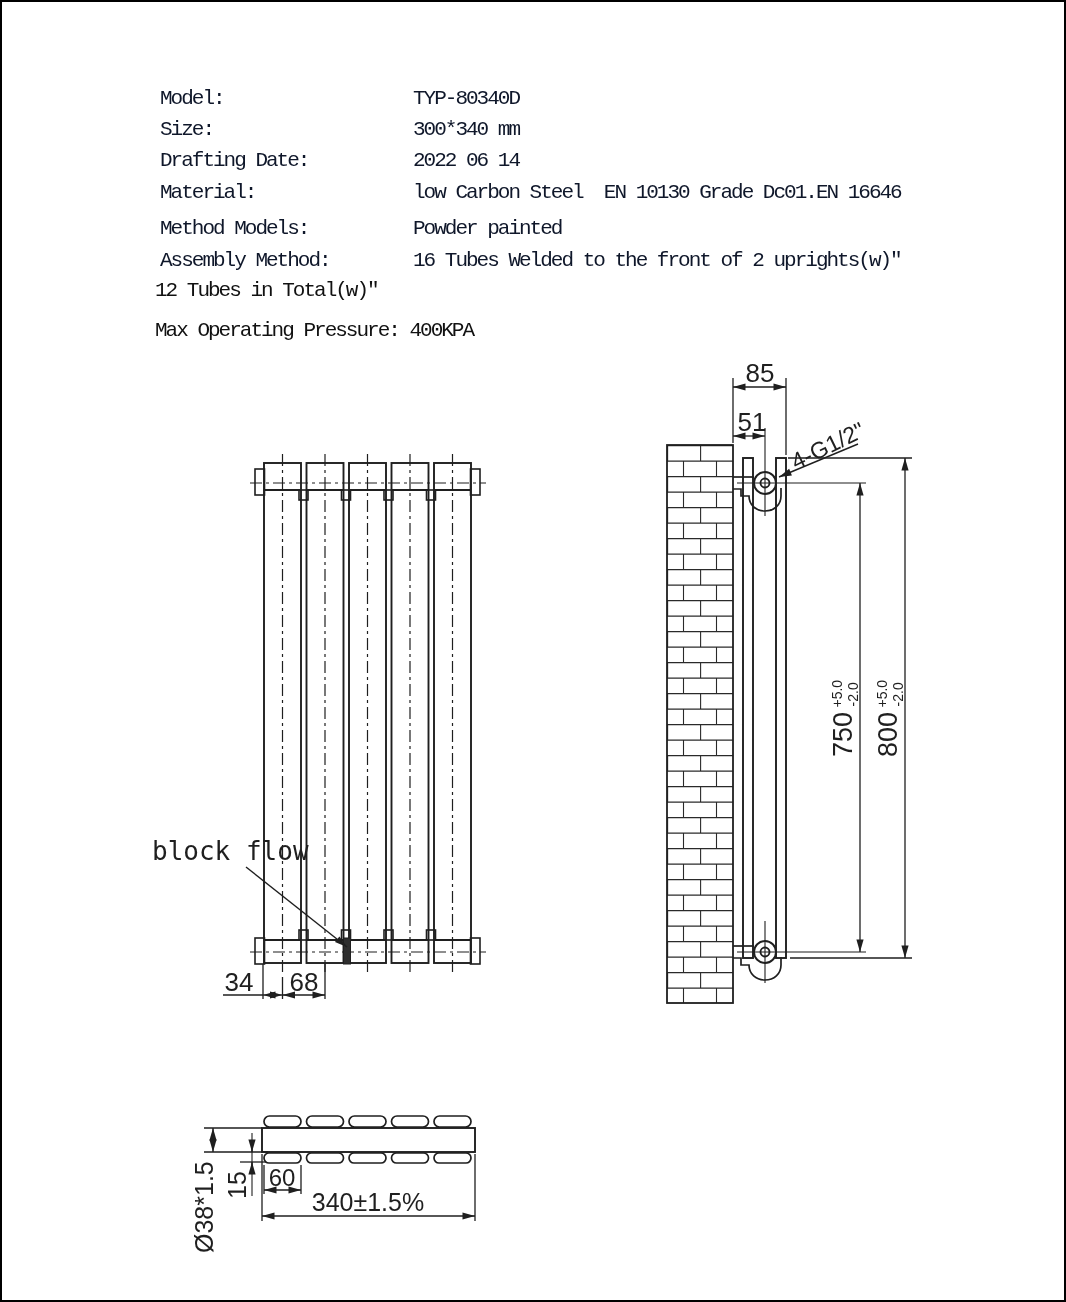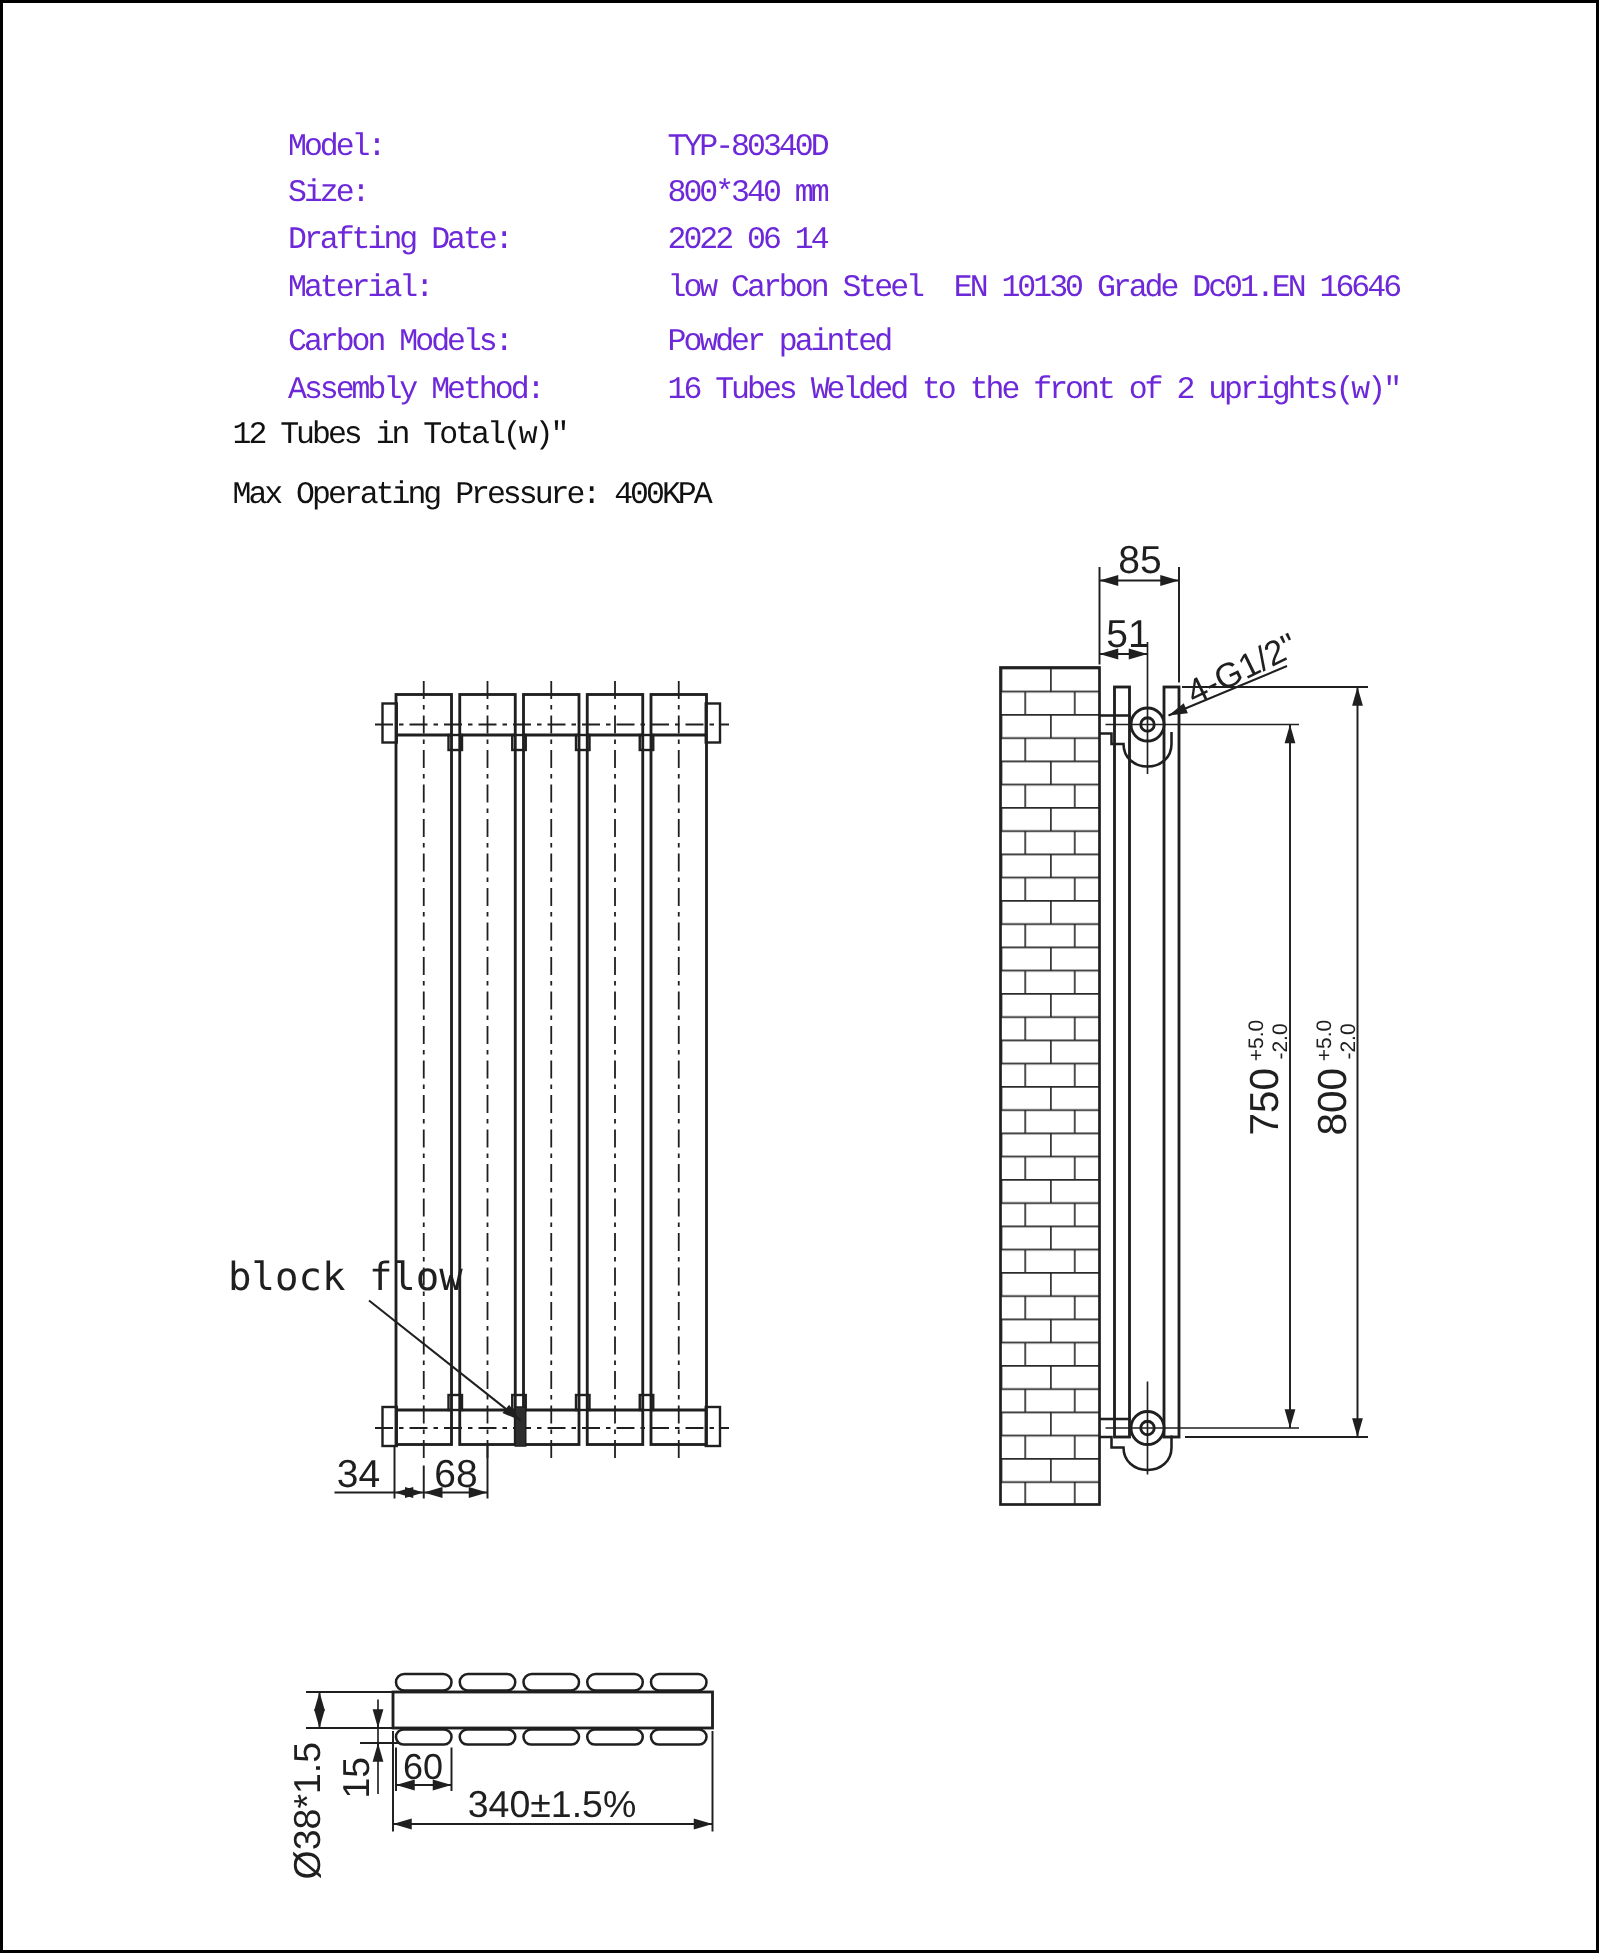--- a/index.html
+++ b/index.html
@@ -14,43 +14,42 @@
   #frame{
     position:absolute;inset:0;
     border:2px solid #000;
     pointer-events:none;
   }
   .spec-row{
     position:absolute;left:160px;
     white-space:pre;
     font-size:21px;line-height:22px;
     letter-spacing:-2px;
-    color:#6d28d9;
-    margin-left:32px;
+    color:#0f172a;
   }
   .spec-label{display:inline-block;width:253px;}
   .spec-free{position:absolute;left:155px;white-space:pre;font-size:21px;line-height:22px;letter-spacing:-2px;color:#111;}
   #drawing{position:absolute;left:0;top:0;}
   text{fill:#1f1f1f;}
   .dimtxt{font-family:"Liberation Sans",sans-serif;}
   .monotxt{font-family:"DejaVu Sans Mono","Liberation Mono",monospace;}
 </style>
 </head>
 <body>
 
 <div id="canvas">
 
   <div id="frame"></div>
 
   <div>
     <div class="spec-row" style="top:88px"><span class="spec-label">Model:</span><span class="spec-value">TYP-80340D</span></div>
-    <div class="spec-row" style="top:119px"><span class="spec-label">Size:</span><span class="spec-value">800*340 mm</span></div>
+    <div class="spec-row" style="top:119px"><span class="spec-label">Size:</span><span class="spec-value">300*340 mm</span></div>
     <div class="spec-row" style="top:150px"><span class="spec-label">Drafting Date:</span><span class="spec-value">2022 06 14</span></div>
     <div class="spec-row" style="top:182px"><span class="spec-label">Material:</span><span class="spec-value">low Carbon Steel  EN 10130 Grade Dc01.EN 16646</span></div>
-    <div class="spec-row" style="top:218px"><span class="spec-label">Carbon Models:</span><span class="spec-value">Powder painted</span></div>
+    <div class="spec-row" style="top:218px"><span class="spec-label">Method Models:</span><span class="spec-value">Powder painted</span></div>
     <div class="spec-row" style="top:250px"><span class="spec-label">Assembly Method:</span><span class="spec-value">16 Tubes Welded to the front of 2 uprights(w)"</span></div>
     <div class="spec-free" style="top:280px">12 Tubes in Total(w)"</div>
     <div class="spec-free" style="top:320px">Max Operating Pressure: 400KPA</div>
   </div>
 
   <svg id="drawing" width="1066" height="1302" viewBox="0 0 1066 1302">
     <defs>
       <marker id="ae" markerUnits="userSpaceOnUse" markerWidth="14" markerHeight="10" viewBox="0 0 14 10" refX="13.5" refY="5" orient="auto">
         <path d="M13.5,5 L1,1.4 L1,8.6 Z" fill="#1f1f1f"></path>
       </marker>

